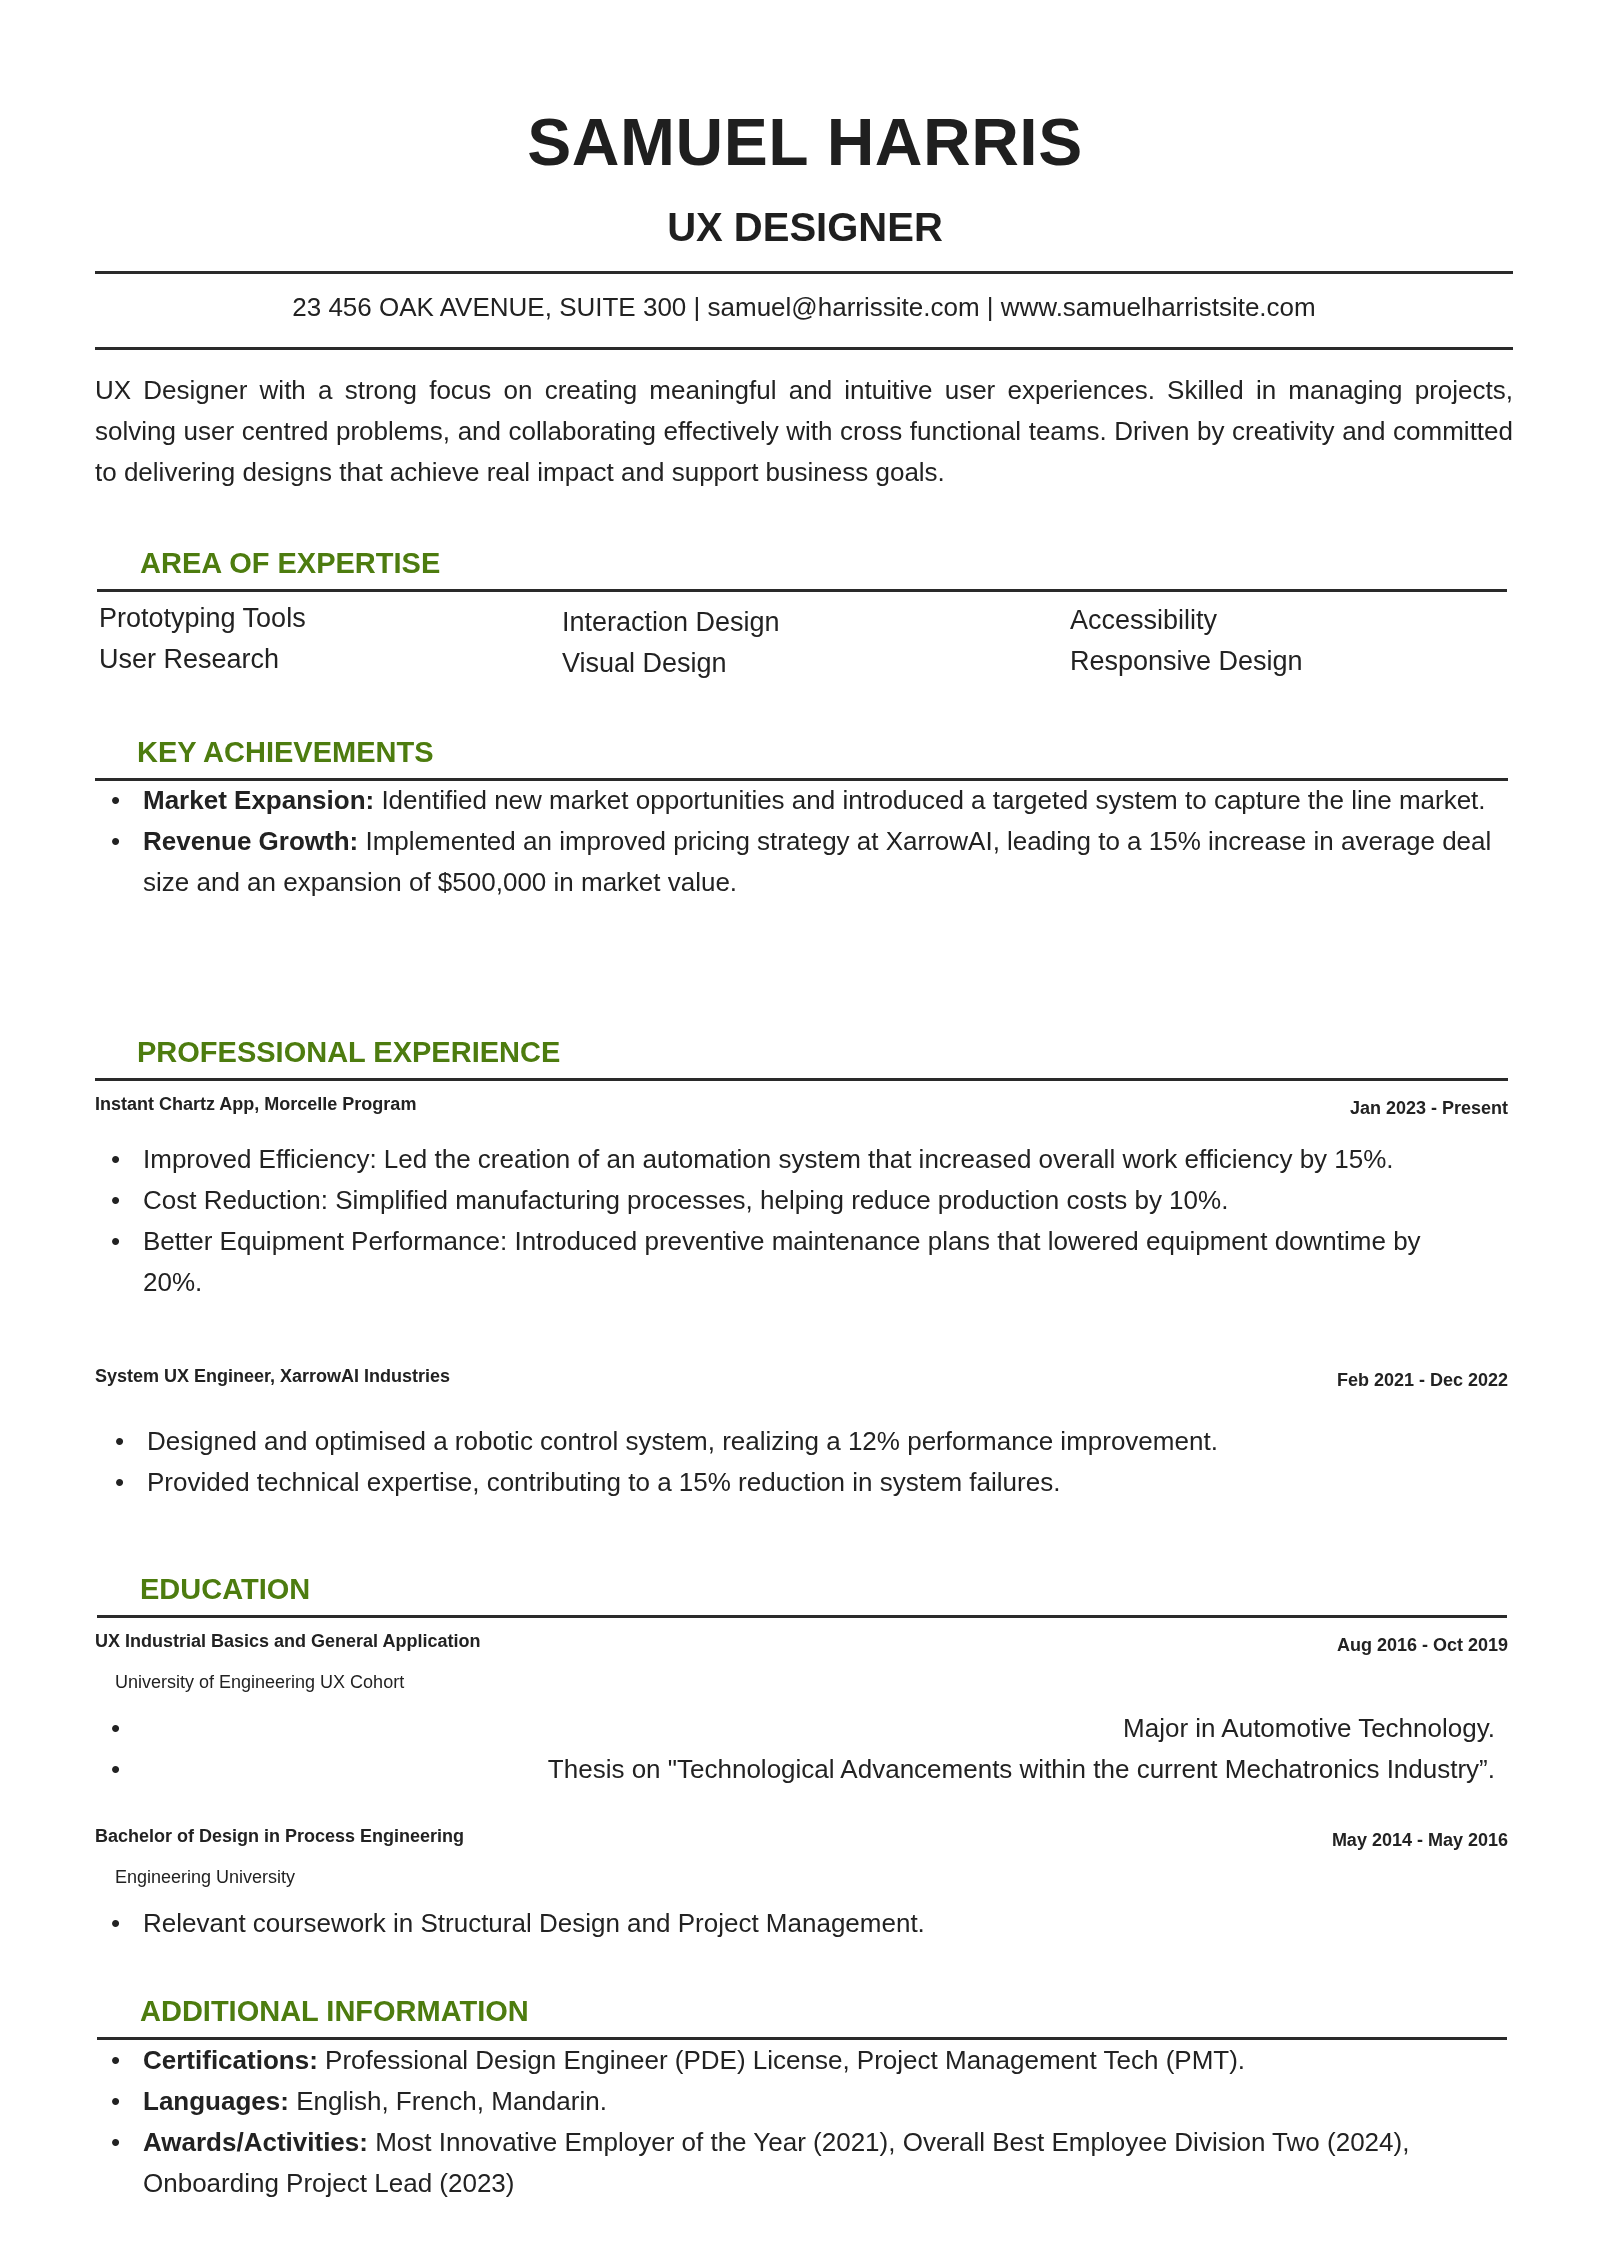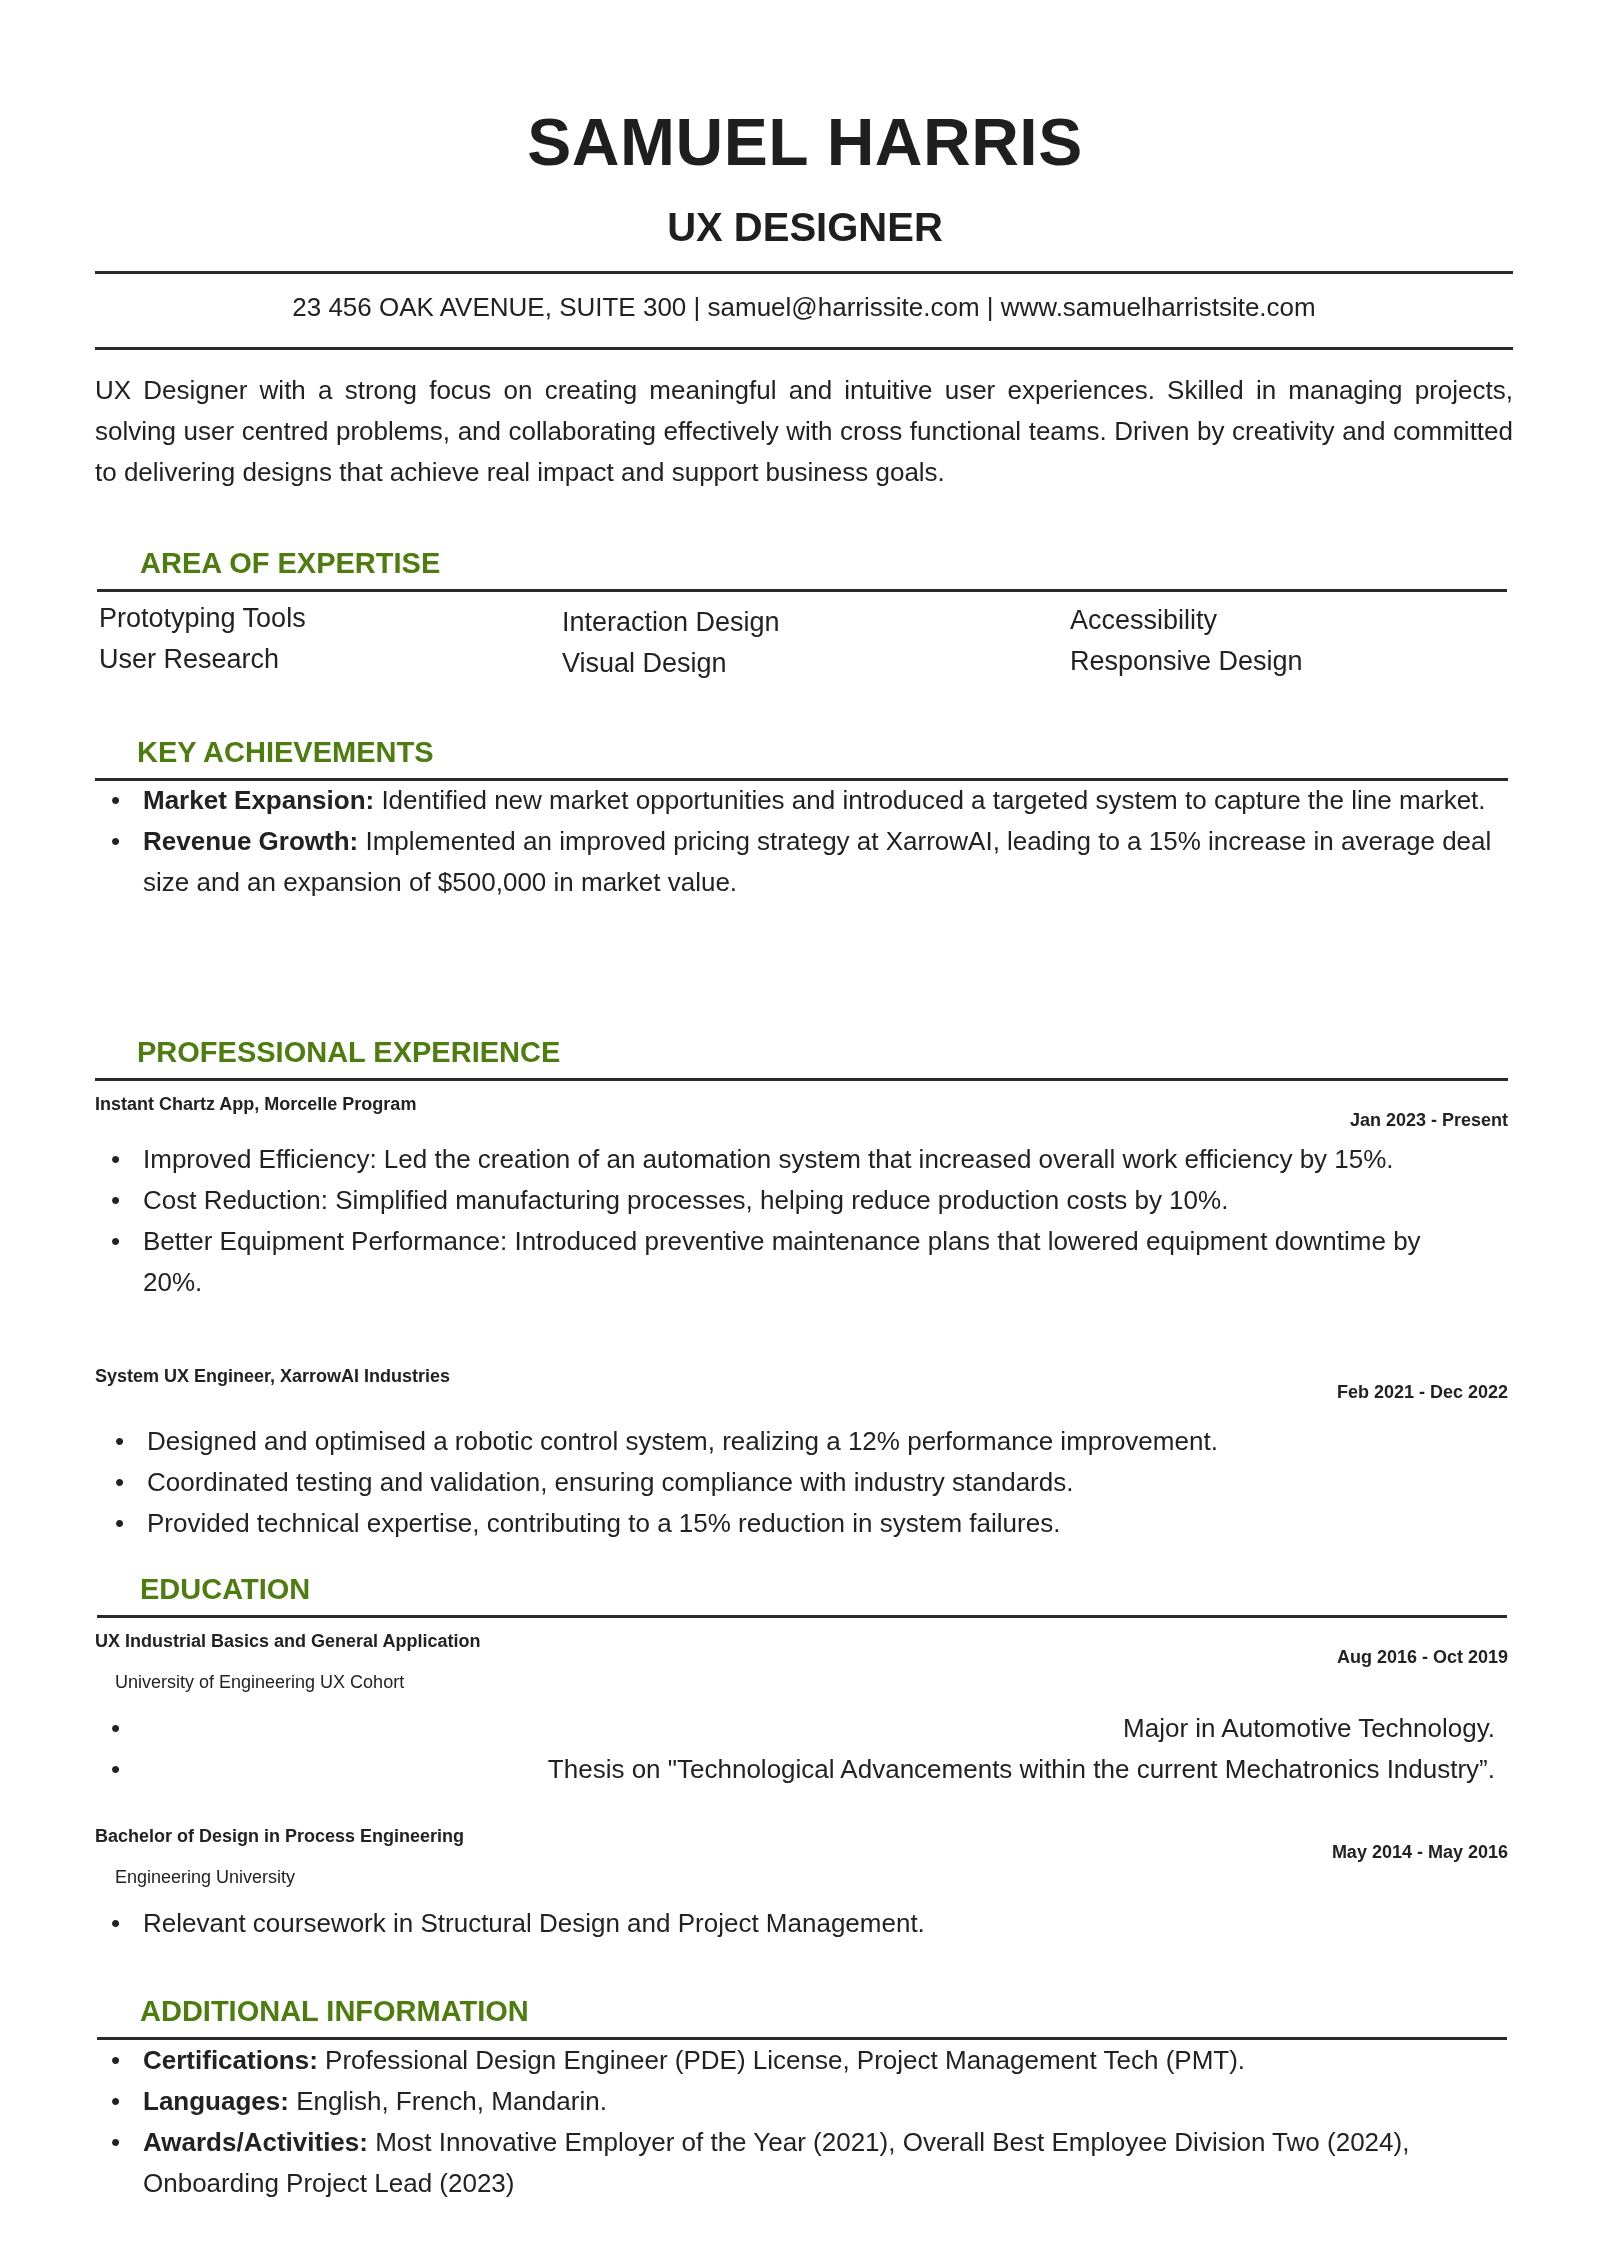--- a/index.html
+++ b/index.html
@@ -16,21 +16,21 @@
   .summary { left: 95px; width: 1418px; top: 370px; font-size: 26px; line-height: 41px;
              text-align: justify; text-align-last: left; }
   .sec-head { font-weight: bold; font-size: 29px; color: #4d7c0f; }
   .skills { left: 97px; width: 1410px; top: 598px; font-size: 27px; line-height: 41px; }
   .skill-col { position: absolute; top: 0; }
   ul.blist { list-style: none; margin: 0; padding: 0; }
   ul.blist li { position: relative; padding-left: 48px; font-size: 26px; line-height: 41px; }
   ul.blist li::before { content: "\2022"; position: absolute; left: 16px; top: 0; font-size: 26px; }
   .bold { font-weight: bold; }
   .job-row { position: absolute; left: 95px; width: 1413px; font-size: 18px; font-weight: bold; }
-  .job-row .date { position: absolute; right: 0; top: 16px; }
+  .job-row .date { position: absolute; right: 0; top: 4px; }
   .plain { position: absolute; left: 95px; font-size: 18px; margin-left: 20px; }
 </style>
 </head>
 <body>
 
 <div class="page">
 
   <div class="abs name">SAMUEL HARRIS</div>
   <div class="abs title">UX DESIGNER</div>
   <div class="rule" style="left:95px;width:1418px;top:271px;"></div>
@@ -75,21 +75,20 @@
     <li>Cost Reduction: Simplified manufacturing processes, helping reduce production costs by 10%.</li>
     <li style="padding-right:20px;">Better Equipment Performance: Introduced preventive maintenance plans that lowered equipment downtime by 20%.</li>
   </ul>
 
   <div class="job-row" style="top:1366px;">
     <span>System UX Engineer, XarrowAI Industries</span>
     <span class="date">Feb 2021 - Dec 2022</span>
   </div>
   <ul class="blist abs" style="left:99px;width:1400px;top:1421px;">
     <li>Designed and optimised a robotic control system, realizing a 12% performance improvement.</li>
-    <li>Coordinated testing and validation, ensuring compliance with industry standards.</li>
     <li>Provided technical expertise, contributing to a 15% reduction in system failures.</li>
   </ul>
 
   <div class="abs sec-head" style="left:140px;top:1573px;">EDUCATION</div>
   <div class="rule" style="left:97px;width:1410px;top:1615px;"></div>
 
   <div class="job-row" style="top:1631px;">
     <span>UX Industrial Basics and General Application</span>
     <span class="date">Aug 2016 - Oct 2019</span>
   </div>

